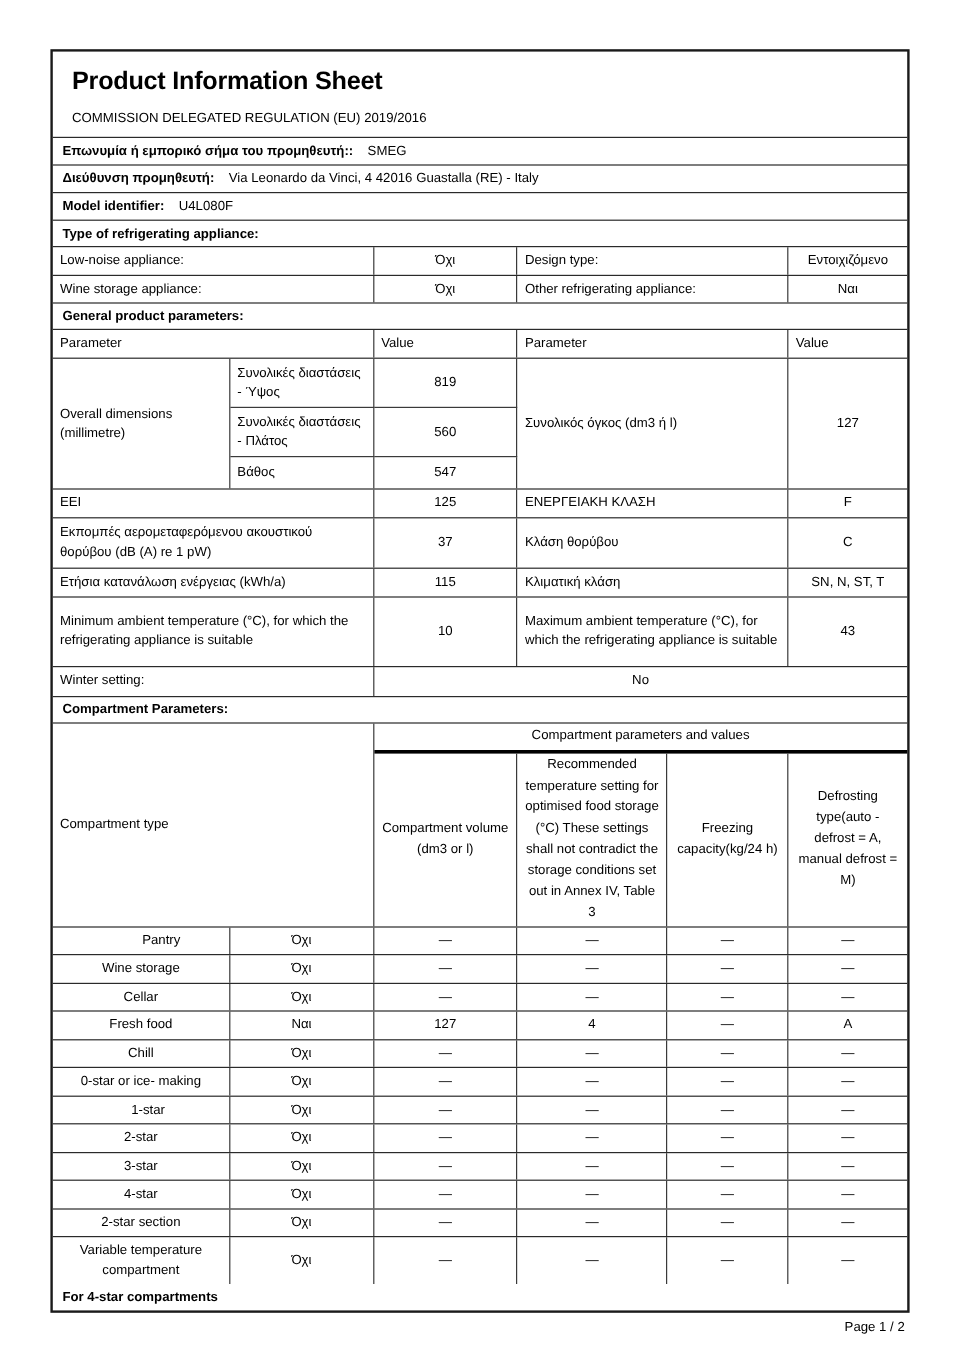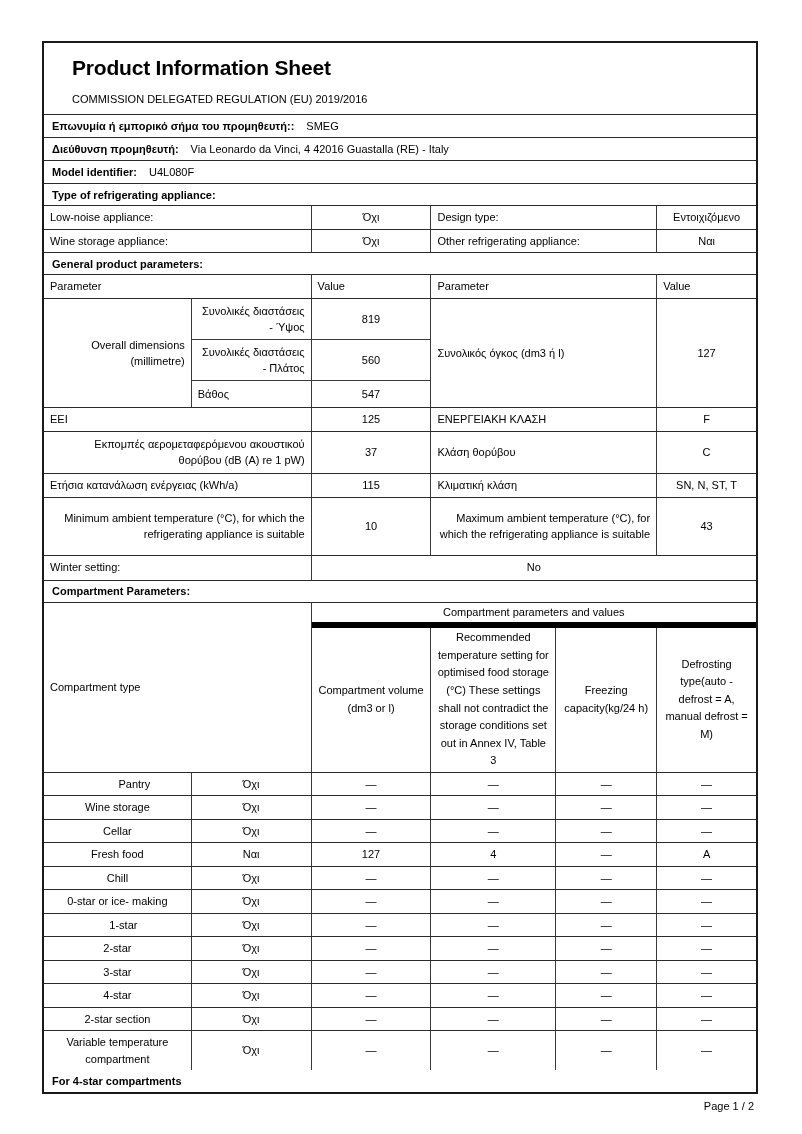--- a/index.html
+++ b/index.html
@@ -18,52 +18,52 @@
     grid-template-columns:148fr 120fr 120fr 125fr 101fr 99fr;
   }
   .row { border-bottom:1px solid #2a2a2a; }
   .row:last-child { border-bottom:none; }
   .cell {
     border-right:1px solid #3a3a3a;
     display:flex; align-items:center;
     padding:3px 6px; line-height:1.5;
   }
   .cell.last { border-right:none; }
-  .left { justify-content:flex-start; text-align:right; }
+  .left { justify-content:flex-start; text-align:left; }
   .center { justify-content:center; text-align:center; }
   .c12 { grid-column:1/3; } .c3 { grid-column:3; } .c45 { grid-column:4/6; }
   .c6 { grid-column:6; }
   .c36 { grid-column:3/7; }
   .h22 .cell { min-height:21px; }
   .h24 .cell { min-height:23px; }
   .h25 .cell { min-height:24px; }
   .h42 .cell { min-height:41px; }
   .h58 .cell { min-height:57px; }
-  .titleblock { padding:13px 10px 9px 28px; }
+  .titleblock { padding:13px 10px 9px 16px; }
   .doc-title { font-size:21px; font-weight:700; letter-spacing:-0.2px; margin-bottom:13px; }
   .doc-reg { font-size:11px; }
   .kvrow { display:flex; align-items:center; min-height:23px; padding:3px 8px; }
   .kvrow b { margin-right:12px; white-space:nowrap; }
   .section-head {
     display:flex; align-items:center; min-height:22px;
     padding:3px 8px; font-weight:700;
   }
   
   .dimblock { grid-template-rows:41px 41px 26px; }
   .dim-left { grid-column:1; grid-row:1/4; }
   .dim-name { grid-column:2; }
   .dim-val { grid-column:3; }
   .r1 { grid-row:1; } .r2 { grid-row:2; } .r3 { grid-row:3; }
   .sub-border { border-bottom:1px solid #3a3a3a; }
   .dim-right-label { grid-column:4/6; grid-row:1/4; }
   .dim-right-val { grid-column:6; grid-row:1/4; }
   
   .comphead { grid-template-rows:25px 144px; }
   .ch-type { grid-column:1/3; grid-row:1/3; }
-  .ch-group { grid-column:3/7; grid-row:1; border-bottom:6px solid #000000; border-right:none; }
+  .ch-group { grid-column:3/7; grid-row:1; border-bottom:3px solid #000000; border-right:none; }
   .ch-c2 { grid-column:3; grid-row:2; }
   .ch-c3 { grid-column:4; grid-row:2; }
   .ch-c4 { grid-column:5; grid-row:2; }
   .ch-c5 { grid-column:6; grid-row:2; }
   .ch-cell { line-height:1.6; padding:4px 5px; }
   .comp-row .cell { min-height:22px; }
   .footer {
     position:absolute; left:42px; top:1100px; width:716px;
     text-align:right; font-size:11px; padding-right:4px;
   }

